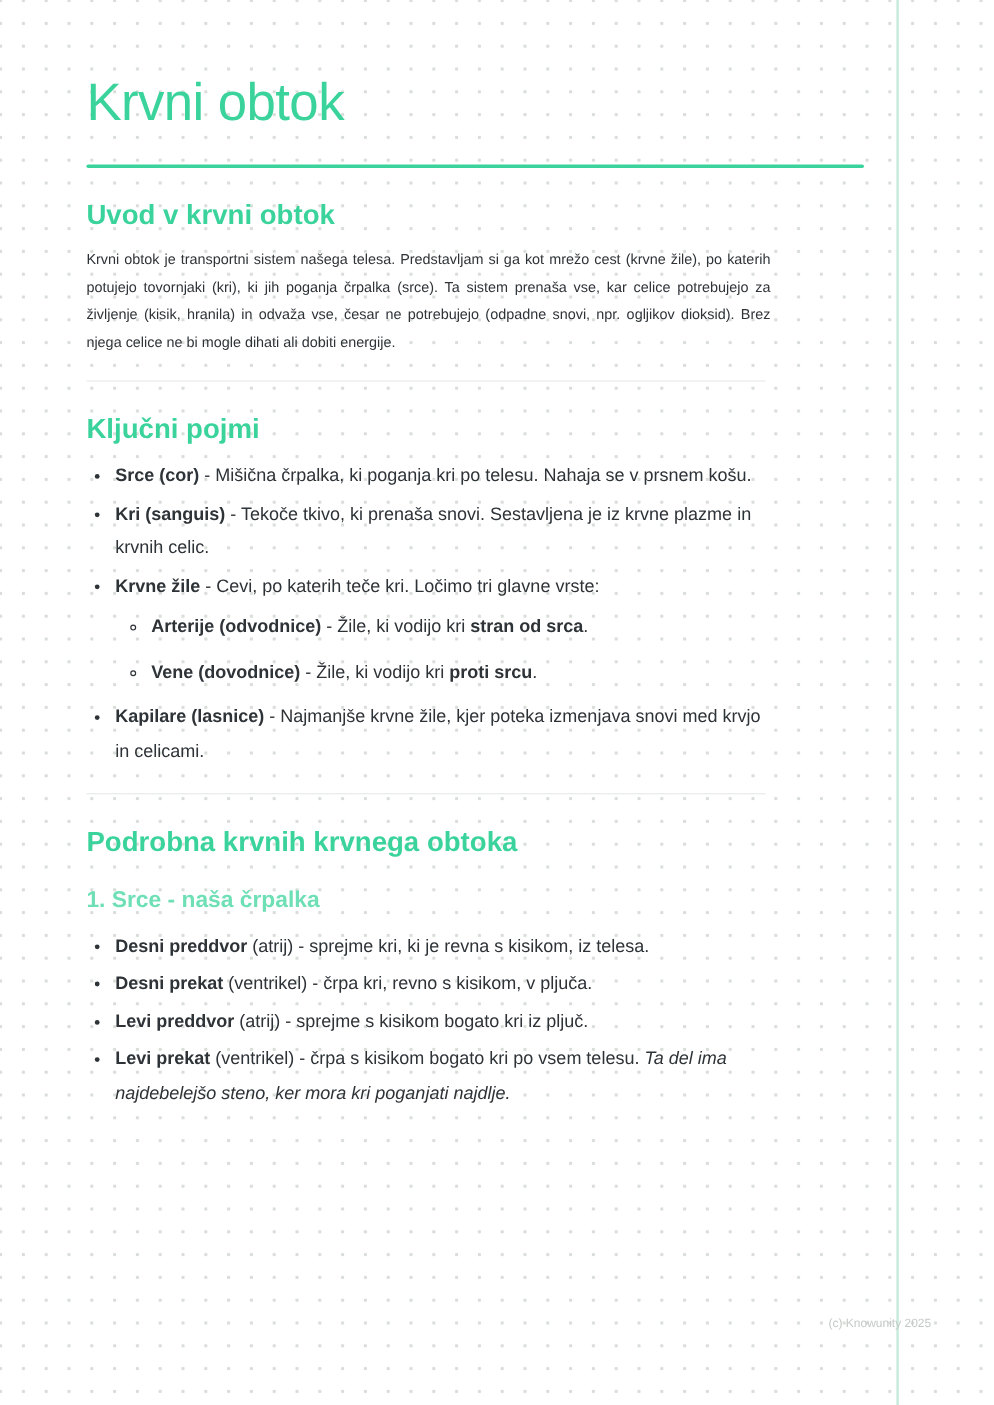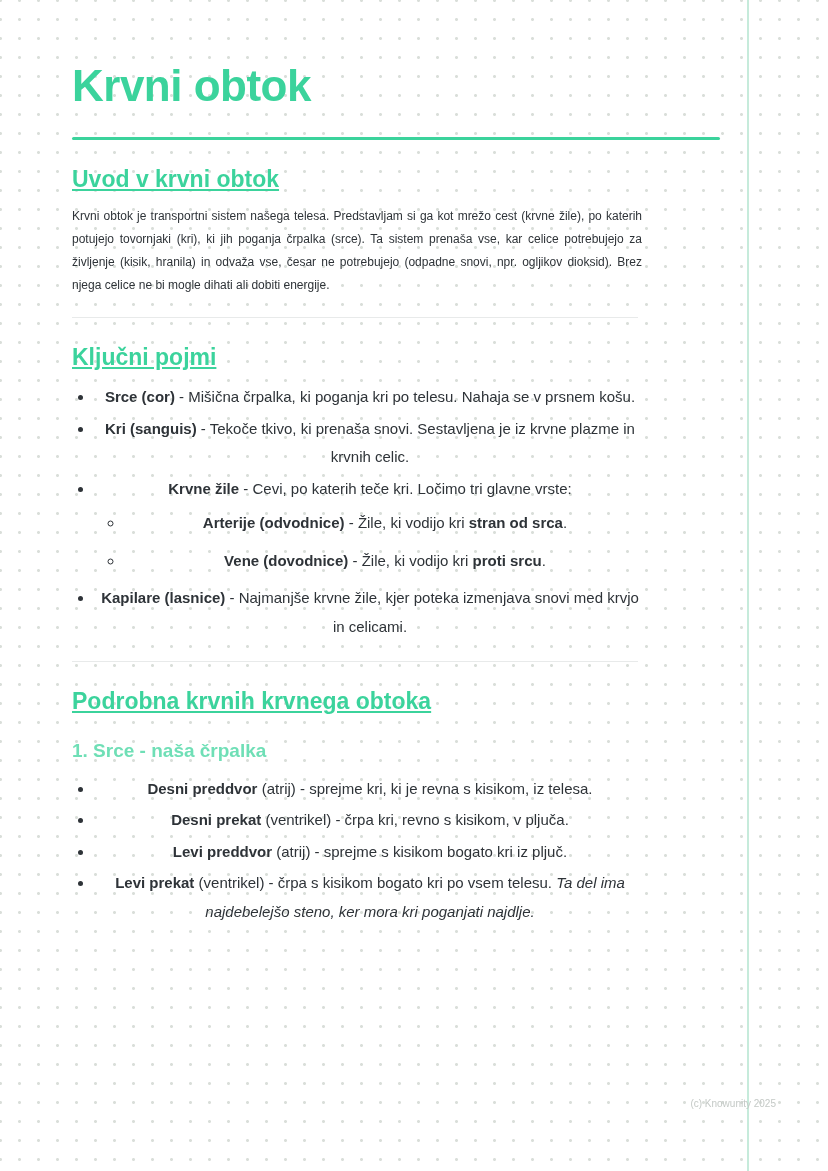--- a/index.html
+++ b/index.html
@@ -27,37 +27,36 @@
   }
   .content {
     position: absolute;
     left: 72px; top: 0;
     width: 572px;
   }
   h1 {
     margin: 60px 0 0 0;
     font-size: 44px;
     line-height: 1.2;
-    font-weight: 700;
+    font-weight: 400;
     letter-spacing: -0.5px;
     color: #3bd39c;
   }
   .title-rule {
     width: 648px; height: 3px;
     background: #3bd39c;
     border-radius: 2px;
     margin-top: 24px;
   }
   h2 {
     margin: 26px 0 12px 0;
     font-size: 23px;
     line-height: 1.2;
     font-weight: 800;
     color: #3bd39c;
-    text-decoration: underline;
   }
   h3 {
     margin: 24px 0 12px 0;
     font-size: 19px;
     line-height: 1.2;
     font-weight: 700;
     color: #6fdfb6;
   }
   p {
     margin: 0 0 12px 0;
@@ -72,21 +71,21 @@
     margin: 20px 0;
     width: 566px;
   }
   ul.top {
     list-style: disc;
     margin: 0 0 12px 0;
     padding-left: 22px;
     font-size: 15px;
     line-height: 1.9;
   }
-  ul.top > li { margin-bottom: 3px; padding-left: 2px; text-align: center; }
+  ul.top > li { margin-bottom: 3px; padding-left: 2px; }
   ul.sub {
     list-style: circle;
     margin: 6px 0 2px 0;
     padding-left: 28px;
   }
   ul.sub > li { margin-bottom: 9px; padding-left: 2px; }
   .b { font-weight: 700; }
   .i { font-style: italic; }
   .footer {
     position: absolute;

